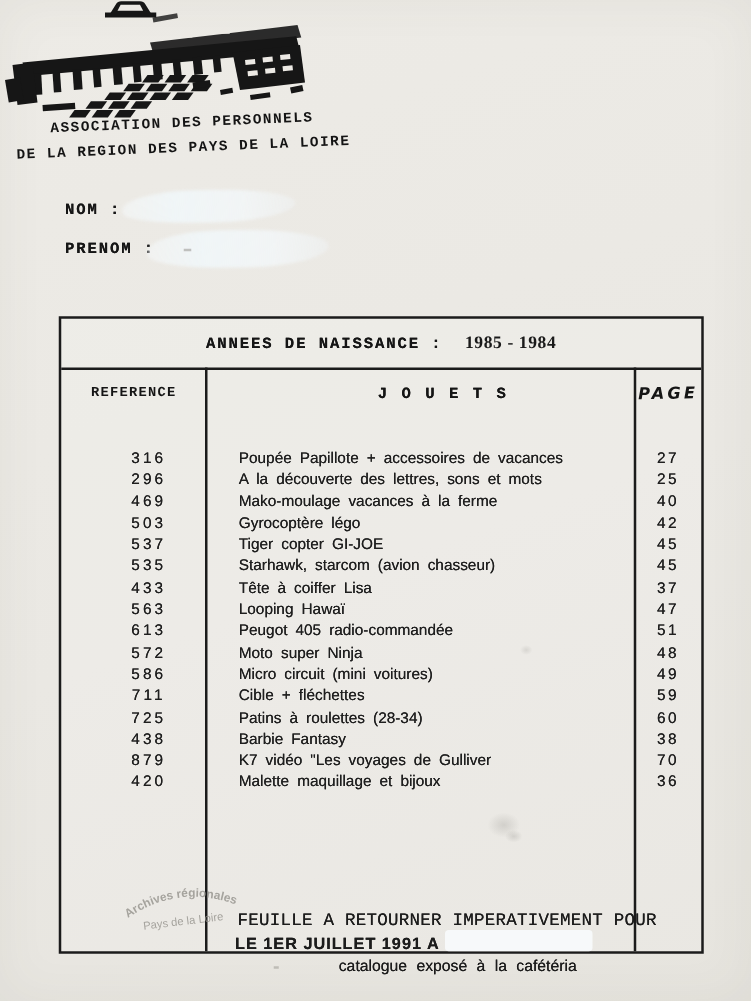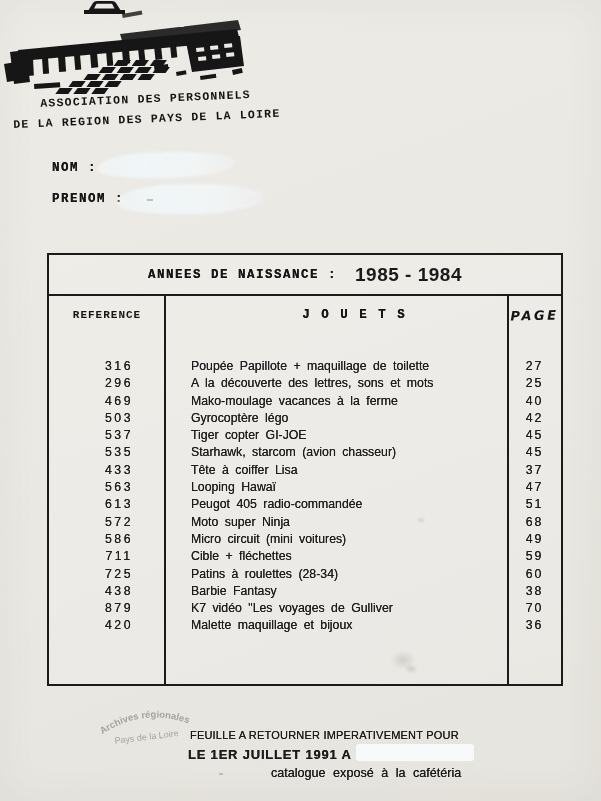--- a/index.html
+++ b/index.html
@@ -19,47 +19,47 @@
   .org .l1{margin-left:28px;}
   .field{
     position:absolute;left:52px;font-family:"Liberation Mono",monospace;
     font-weight:bold;font-size:12.5px;letter-spacing:1.5px;color:#161616;
     text-shadow:0 0 .4px #161616;
   }
   .whiteout{position:absolute;border-radius:45% 55% 50% 50%/60% 50% 60% 40%;
     background:linear-gradient(93deg,rgba(246,249,250,.55),rgba(240,246,248,.95) 30%,rgba(243,247,249,.8) 70%,rgba(240,244,246,.45));
     filter:blur(1.2px);}
   
-  .jtable{position:absolute;left:47px;top:253px;width:516px;height:433px;
+  .jtable{position:absolute;left:47px;top:253px;width:516px;height:510px;
     border:2px solid #1b1b1b;box-sizing:border-box;background:rgba(255,255,255,.14);}
   .t-title{height:39px;display:flex;align-items:center;justify-content:center;gap:18px;}
   .t-title .lbl{font-family:"Liberation Mono",monospace;font-weight:bold;font-size:12.5px;
     letter-spacing:1.5px;color:#151515;text-shadow:0 0 .4px #151515;}
-  .t-title .years{font-family:Liberation Sans, sans-serif;font-weight:600;font-size:19px;
+  .t-title .years{font-family:Liberation Serif, serif;font-weight:600;font-size:14px;
     letter-spacing:.5px;color:#1a1a1a;}
   .t-head{height:40px;border-top:2px solid #1b1b1b;box-sizing:border-box;
     display:grid;grid-template-columns:116px 343px 1fr;align-items:center;}
   .t-head .h{text-align:center;font-family:"Liberation Mono",monospace;font-weight:bold;color:#151515;}
   .h-ref{font-size:11px;letter-spacing:1px;}
   .h-jouets{font-size:12.5px;letter-spacing:2px;text-shadow:0 0 .4px #151515;padding-left:36px;}
   .h-page{font-family:"DejaVu Sans",sans-serif !important;font-style:italic;font-weight:bold;
     font-size:13px;letter-spacing:2.5px;transform:rotate(-1deg);}
   .t-body{position:relative;height:349px;padding-top:24px;box-sizing:border-box;}
   .vline{position:absolute;top:39px;bottom:0;width:2px;background:#1b1b1b;}
   .vline.v1{left:115px;}
   .vline.v2{left:458px;}
   .t-row{display:grid;grid-template-columns:116px 343px 1fr;height:17.3px;line-height:17.3px;
     font-size:12.3px;color:#1f1f1f;text-shadow:0 0 .45px #1f1f1f;}
   .c-ref{text-align:center;letter-spacing:2.5px;transform:translateX(12px);}
   .c-jouet{padding-left:26px;word-spacing:3px;white-space:nowrap;}
   .c-page{text-align:center;letter-spacing:2px;}
   
   .stamp{position:absolute;left:86px;top:698px;transform:rotate(-7deg);opacity:.8;}
   .f-line{position:absolute;white-space:nowrap;color:#1c1c1c;text-shadow:0 0 .4px #1c1c1c;}
-  .f1{left:190px;top:729px;font-size:11px;letter-spacing:.2px;}
+  .f1{left:190px;top:729px;font-size:14px;letter-spacing:.2px;font-family:Liberation Mono, monospace;}
   .f2{left:188px;top:747px;font-size:13px;font-weight:bold;letter-spacing:.8px;}
   .f3{left:232px;top:766px;font-size:12.6px;word-spacing:4px;margin-left:39px;}
   .smudge{position:absolute;border-radius:50%;background:radial-gradient(closest-side,rgba(90,88,82,.35),rgba(90,88,82,0));}
   .dash{position:absolute;background:#8d8b85;}
 </style>
 </head>
 <body>
 
 <div class="paper">
 
@@ -144,21 +144,21 @@
       <span class="years">1985 - 1984</span>
     </div>
     <div class="t-head">
       <div class="h h-ref">REFERENCE</div>
       <div class="h h-jouets">J O U E T S</div>
       <div class="h h-page">PAGE</div>
     </div>
     <div class="t-body">
     <div class="t-row">
       <div class="c-ref">316</div>
-      <div class="c-jouet">Poupée Papillote + maquillage de toilette</div>
+      <div class="c-jouet">Poupée Papillote + accessoires de vacances</div>
       <div class="c-page">27</div>
     </div>
 
     <div class="t-row">
       <div class="c-ref">296</div>
       <div class="c-jouet">A la découverte des lettres, sons et mots</div>
       <div class="c-page">25</div>
     </div>
 
     <div class="t-row">
@@ -199,21 +199,21 @@
 
     <div class="t-row">
       <div class="c-ref">613</div>
       <div class="c-jouet">Peugot 405 radio-commandée</div>
       <div class="c-page">51</div>
     </div>
 
     <div class="t-row">
       <div class="c-ref">572</div>
       <div class="c-jouet">Moto super Ninja</div>
-      <div class="c-page">68</div>
+      <div class="c-page">48</div>
     </div>
 
     <div class="t-row">
       <div class="c-ref">586</div>
       <div class="c-jouet">Micro circuit (mini voitures)</div>
       <div class="c-page">49</div>
     </div>
 
     <div class="t-row">
       <div class="c-ref">711</div>

